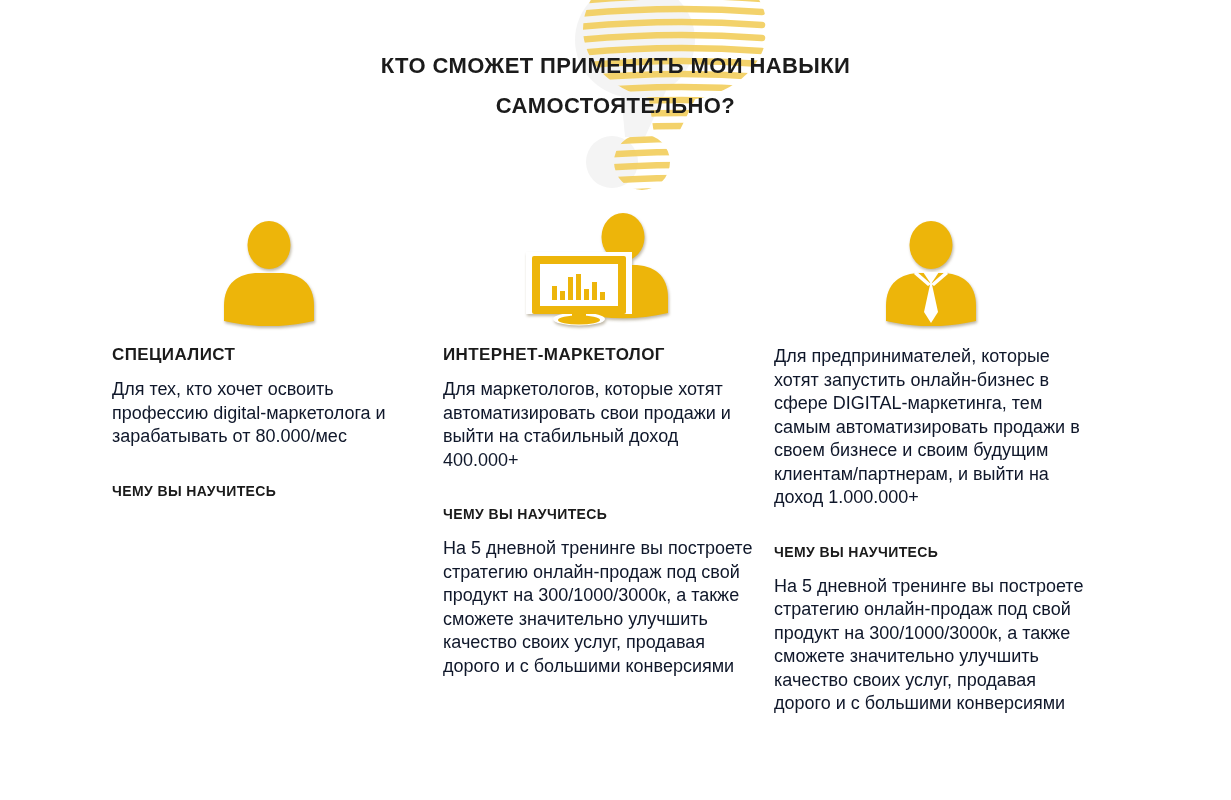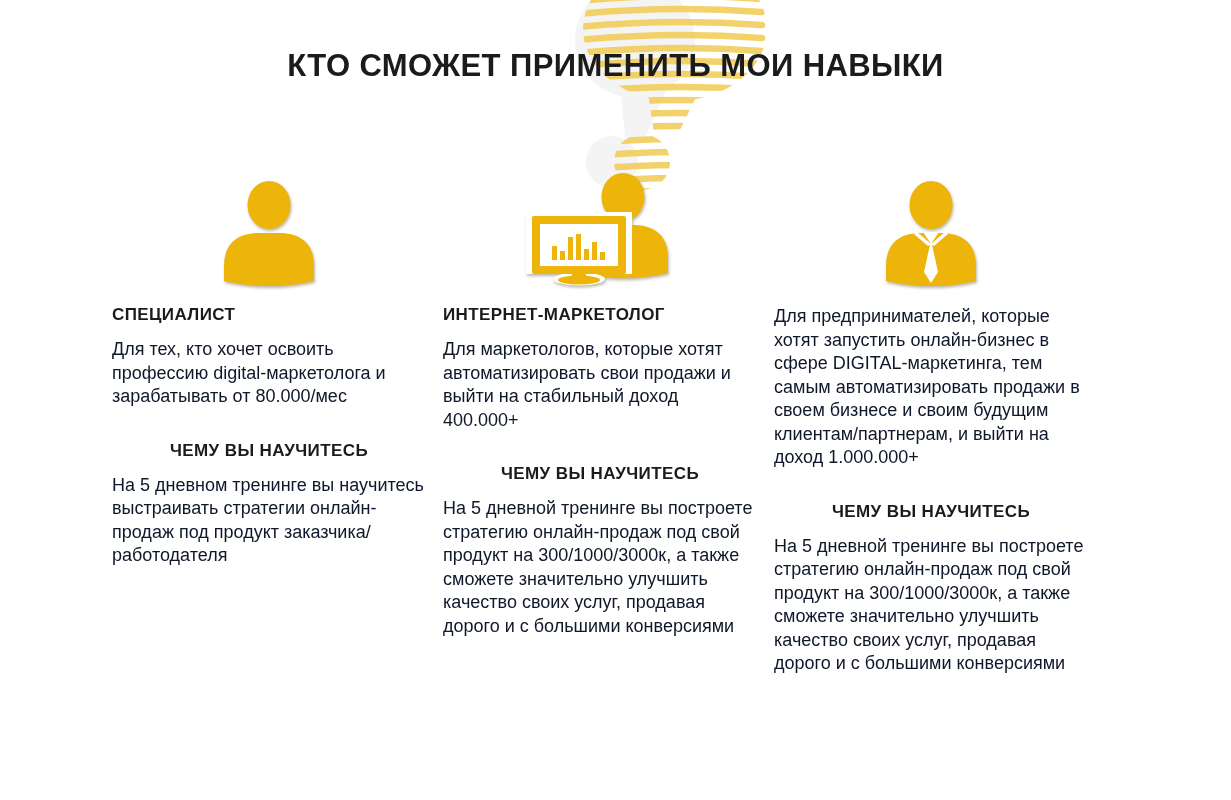--- a/index.html
+++ b/index.html
@@ -14,21 +14,21 @@
   .decoration {
     position: absolute;
     left: 550px; top: -16px;
     z-index: 0;
   }
   .page-title {
     position: relative;
     z-index: 1;
     margin: 46px 0 0;
     text-align: center;
-    font-size: 31px;
+    font-size: 22px;
     font-weight: bold;
     line-height: 40px;
     letter-spacing: 0.4px;
     color: #1b1b1b;
   }
   .columns {
     position: relative;
     z-index: 1;
     display: flex;
     gap: 17px;
@@ -53,26 +53,25 @@
     line-height: 20px;
   }
   .col-desc, .learn-text {
     margin: 0;
     font-size: 18px;
     line-height: 23.5px;
     color: #0f172a;
   }
   .learn-heading {
     margin: 32px 0 13px;
-    font-size: 17px;
+    font-size: 14px;
     font-weight: bold;
     letter-spacing: 0.4px;
     color: #1b1b1b;
     line-height: 20px;
-    text-align: center;
   }
 </style>
 </head>
 <body>
 
 <svg class="decoration" width="235" height="215" viewBox="0 0 235 215" aria-hidden="true">
   <g fill="#F4F4F4" transform="translate(-30,8)">
     <ellipse cx="115" cy="48" rx="60" ry="58"></ellipse>
     <polygon points="100,90 150,90 125,145 105,145"></polygon>
     <circle cx="92" cy="170" r="26"></circle>
@@ -100,35 +99,35 @@
       <path d="M 28 160 Q 120 151 212 158"></path>
       <path d="M 28 173 Q 120 164 212 171"></path>
       <path d="M 28 186 Q 120 177 212 184"></path>
       <path d="M 28 199 Q 120 190 212 197"></path>
       <path d="M 28 212 Q 120 203 212 210"></path>
     </g>
 </svg>
 
 <h1 class="page-title">
   <span style="display:block">КТО СМОЖЕТ ПРИМЕНИТЬ МОИ НАВЫКИ</span>
+  <span style="display:block">САМОСТОЯТЕЛЬНО?</span>
 </h1>
 
 <div class="columns">
 
   <div class="col">
     <div class="icon-box">
       <svg width="110" height="106" viewBox="0 0 110 106">
         <ellipse cx="55" cy="25" rx="21.5" ry="24" fill="#EDB50A"></ellipse>
         <path d="M 10 101 L 10 86 C 10 63 24 53 45 53 L 65 53 C 86 53 100 63 100 86 L 100 101 C 70 108 40 108 10 101 Z" fill="#EDB50A"></path>
       </svg>
     </div>
     <h3 class="col-heading">СПЕЦИАЛИСТ</h3>
     <p class="col-desc">Для тех, кто хочет освоить профессию digital-маркетолога и зарабатывать от 80.000/мес</p>
     <h4 class="learn-heading">ЧЕМУ ВЫ НАУЧИТЕСЬ</h4>
-    <p class="learn-text">На 5 дневном тренинге вы научитесь выстраивать стратегии онлайн-продаж под продукт заказчика/работодателя</p>
   </div>
 
   <div class="col">
     <div class="icon-box">
       <svg width="160" height="114" viewBox="0 0 160 114">
         <ellipse cx="103" cy="25" rx="21.5" ry="24" fill="#EDB50A"></ellipse>
         <path d="M 58 101 L 58 86 C 58 63 72 53 93 53 L 113 53 C 134 53 148 63 148 86 L 148 101 C 118 108 88 108 58 101 Z" fill="#EDB50A"></path>
         <rect x="6" y="40" width="106" height="62" fill="#ffffff"></rect>
         <ellipse cx="59" cy="107" rx="26" ry="6.5" fill="#ffffff"></ellipse>
         <rect x="12" y="44" width="94" height="58" rx="2" fill="#EDB50A"></rect>

